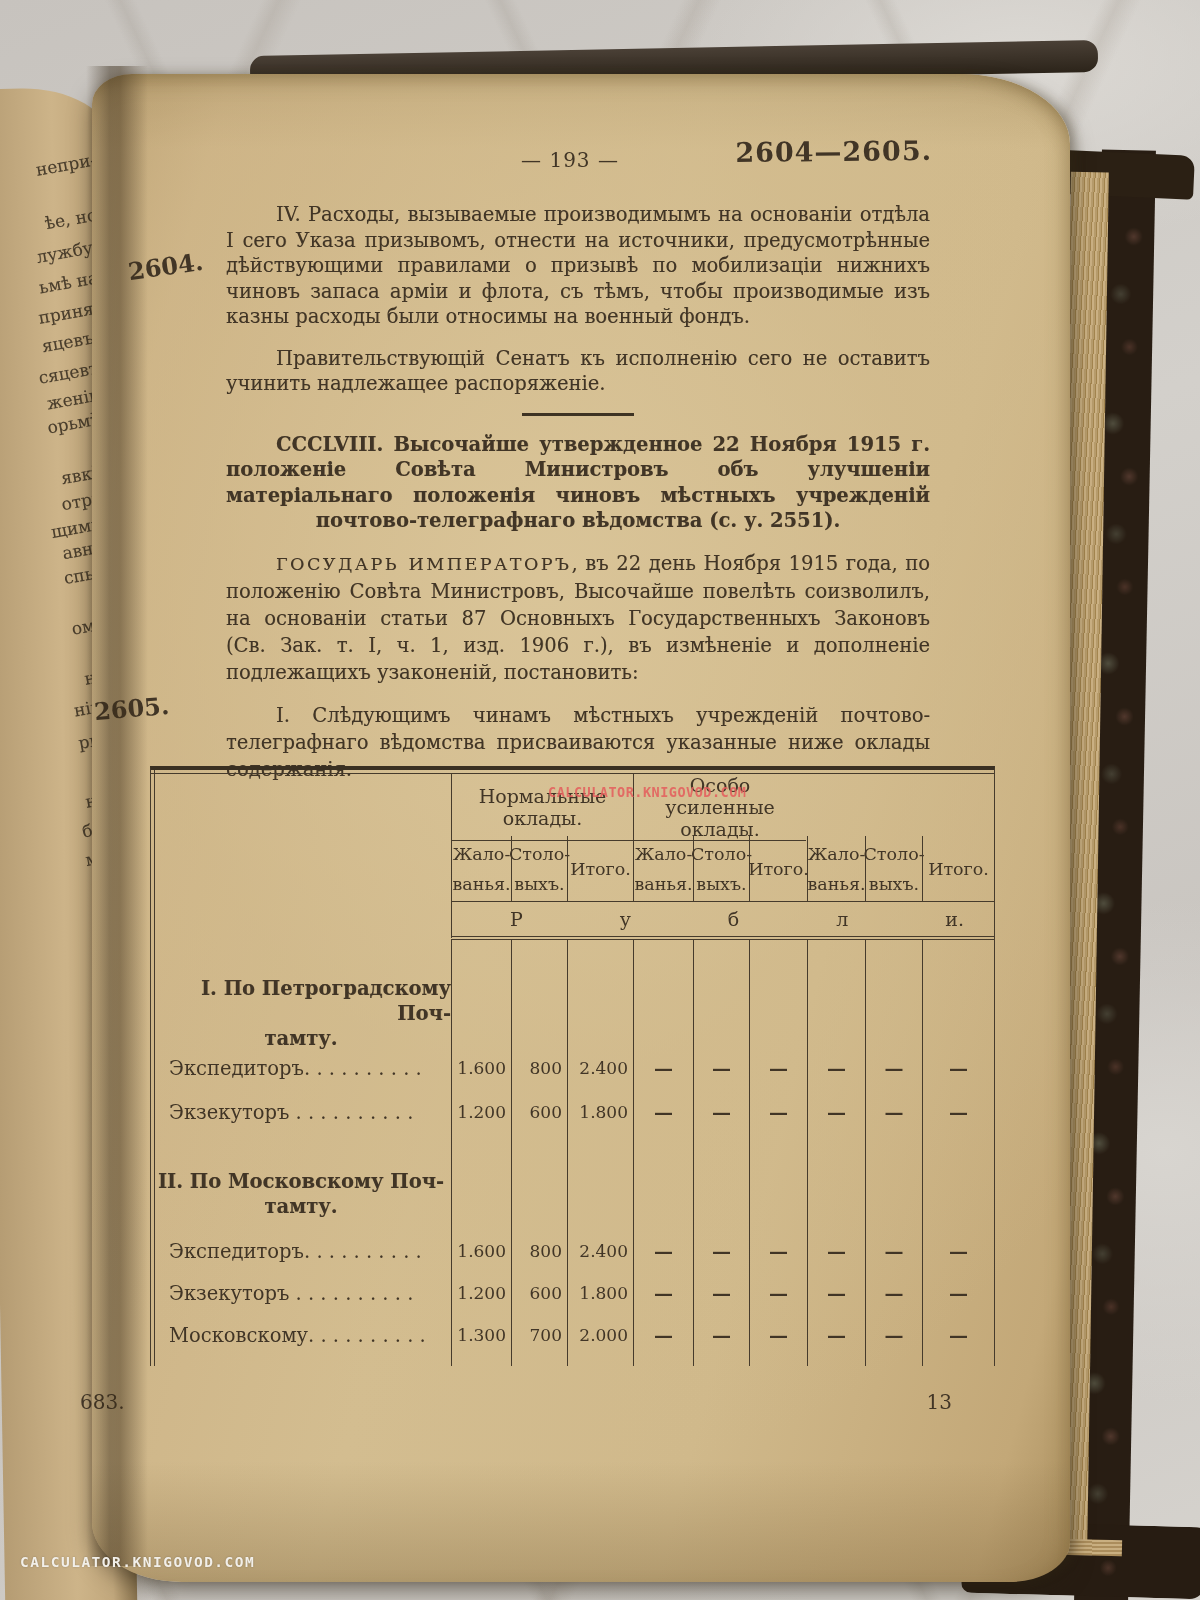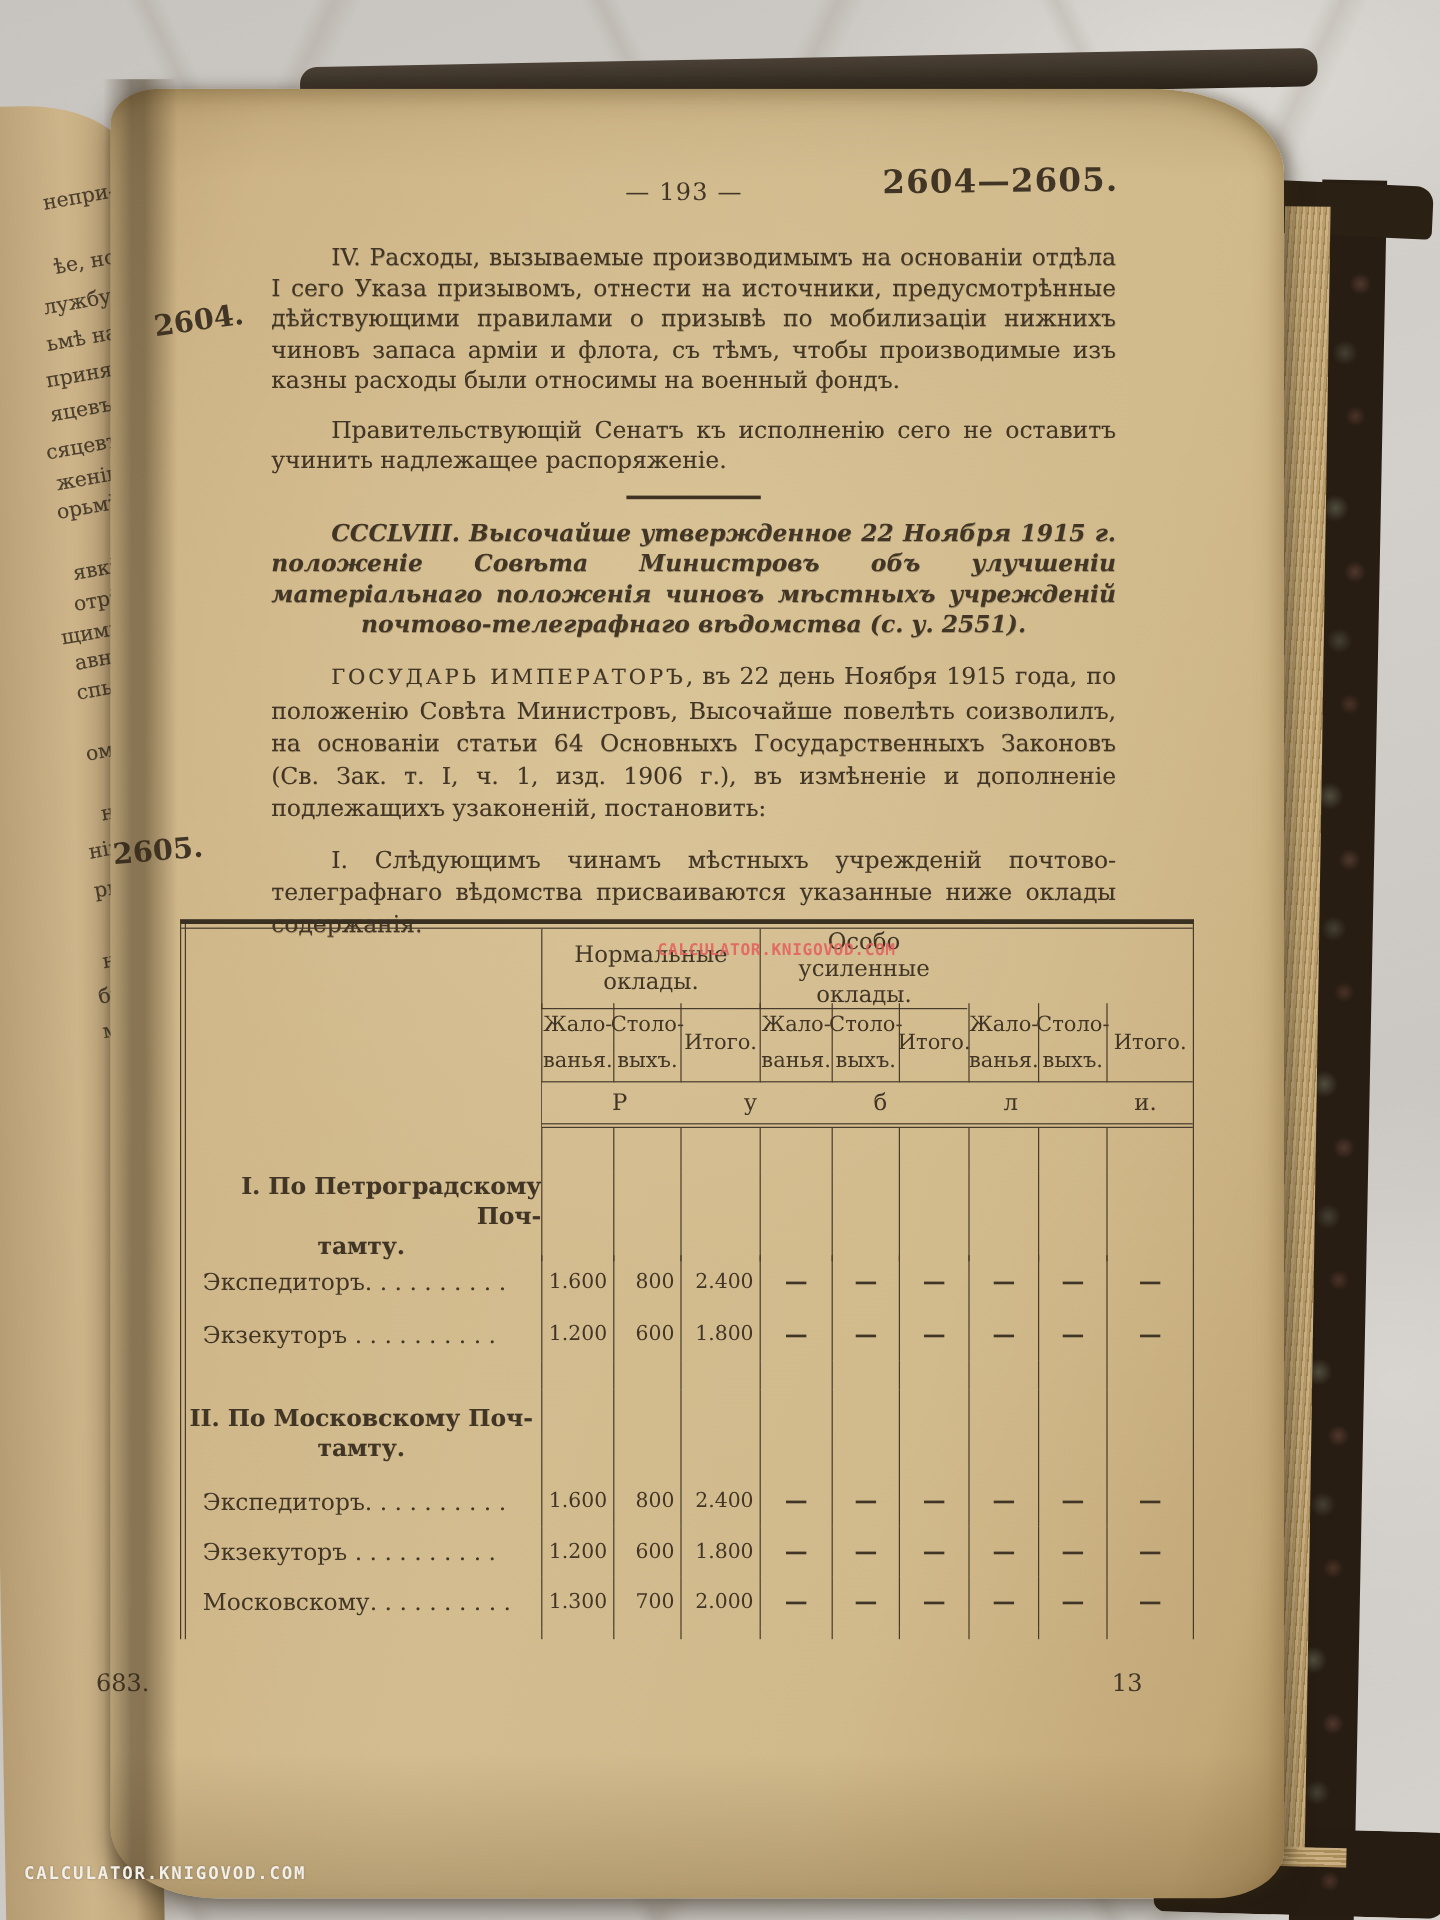--- a/index.html
+++ b/index.html
@@ -65,21 +65,21 @@
   .m2605{left:2px;top:620px;font-size:24px;font-weight:bold;transform:rotate(-5deg);}
 
   .textcol{left:118px;top:0;width:736px;height:700px;}
   .textcol *{position:static;}
   .textcol p{margin:16px;text-align:justify;text-indent:50px;font-size:19.5px;line-height:25.5px;
     text-shadow:.3px .3px 0 rgba(60,45,25,.35);}
   p.p1{padding-top:112px;}
   p.p2{margin-top:3px;}
   .rule{display:block;width:112px;height:3px;background:#3e3323;margin:14px auto 12px auto;}
   .heading{margin:0;font-size:21px;line-height:28px;font-weight:bold;text-align:justify;text-align-last:center;
-    text-shadow:.3px .3px 0 rgba(60,45,25,.4);font-style:italic;}
+    text-shadow:.3px .3px 0 rgba(60,45,25,.4);}
   p.p3{margin-top:16px;line-height:27px;}
   .lead-caps{text-transform:uppercase;letter-spacing:2.5px;font-size:17.5px;}
   p.p4{margin-top:4px;line-height:27px;}
 
   
   .salary-table{left:58px;top:692px;width:843px;border-left:1px solid #463b2c;border-right:1px solid #463b2c;
     border-top:4px solid #3a3022;font-size:19px;}
   .salary-table *{position:static;}
   .t-leftline{position:absolute !important;left:3px;top:0;bottom:0;width:1px;background:#463b2c;}
   .t-topline{display:block;height:3px;border-bottom:1px solid #463b2c;}
@@ -159,21 +159,21 @@
   <div class="hdr-pagenum">— 193 —</div>
   <div class="hdr-range">2604—2605.</div>
   <div class="m2604">2604.</div>
   <div class="m2605">2605.</div>
 
   <div class="textcol">
     <p class="p1">IV. Расходы, вызываемые производимымъ на основаніи отдѣла I сего Указа призывомъ, отнести на источники, предусмотрѣнные дѣйствующими правилами о призывѣ по мобилизаціи нижнихъ чиновъ запаса арміи и флота, съ тѣмъ, чтобы производимые изъ казны расходы были относимы на военный фондъ.</p>
     <p class="p2">Правительствующій Сенатъ къ исполненію сего не оставитъ учинить надлежащее распоряженіе.</p>
     <span class="rule"></span>
     <p class="heading">CCCLVIII. Высочайше утвержденное 22 Ноября 1915 г. положеніе Совѣта Министровъ объ улучшеніи матеріальнаго положенія чиновъ мѣстныхъ учрежденій почтово-телеграфнаго вѣдомства (с. у. 2551).</p>
-    <p class="p3"><span class="lead-caps">Государь Императоръ</span><span>, въ 22 день Ноября 1915 года, по положенію Совѣта Министровъ, Высочайше повелѣть соизволилъ, на основаніи статьи 64 Основныхъ Государственныхъ Законовъ (Св. Зак. т. I, ч. 1, изд. 1906 г.), въ измѣненіе и дополненіе подлежащихъ узаконеній, постановить:</span></p>
+    <p class="p3"><span class="lead-caps">Государь Императоръ</span><span>, въ 22 день Ноября 1915 года, по положенію Совѣта Министровъ, Высочайше повелѣть соизволилъ, на основаніи статьи 87 Основныхъ Государственныхъ Законовъ (Св. Зак. т. I, ч. 1, изд. 1906 г.), въ измѣненіе и дополненіе подлежащихъ узаконеній, постановить:</span></p>
     <p class="p4">I. Слѣдующимъ чинамъ мѣстныхъ учрежденій почтово-телеграфнаго вѣдомства присваиваются указанные ниже оклады содержанія.</p>
   </div>
 
   <div class="salary-table">
     <div class="t-leftline"></div>
     <div class="t-topline"></div>
 
     <div class="trow g4 t-group">
       <div class="cell"></div>
       <div class="cell v">Нормальные оклады.</div>

